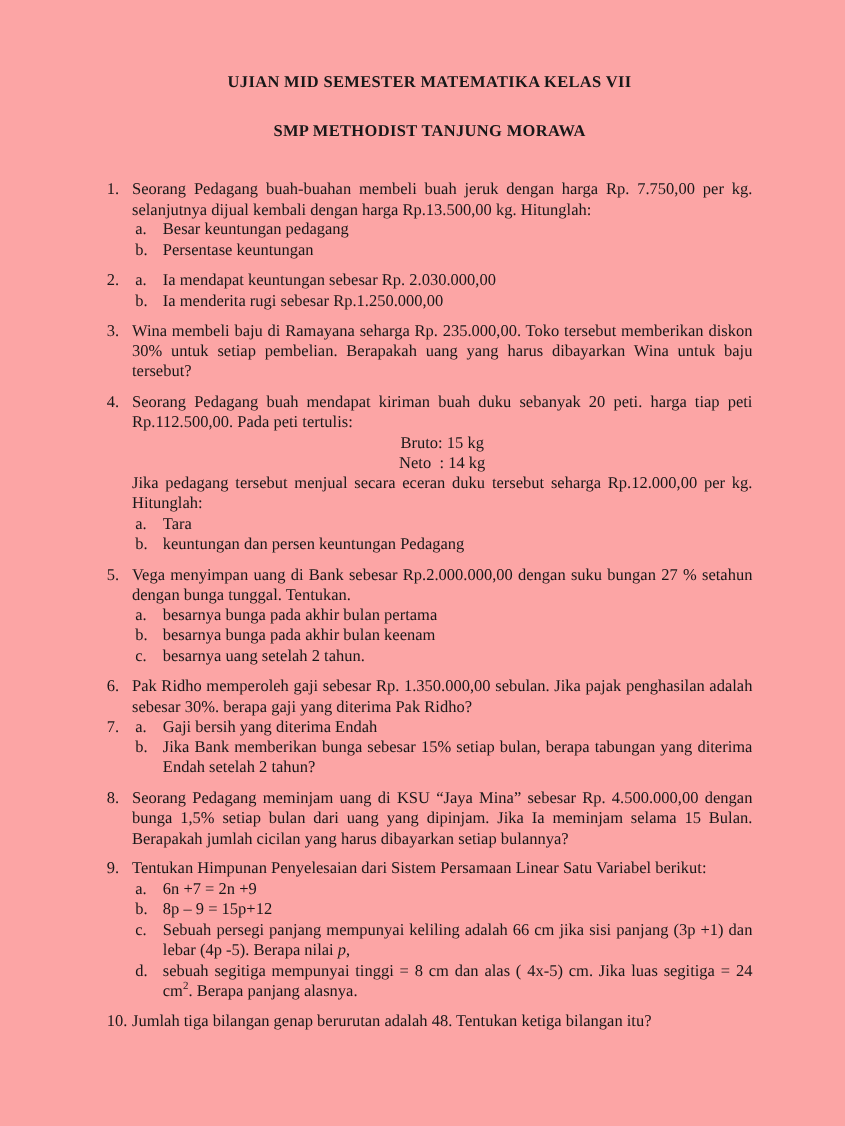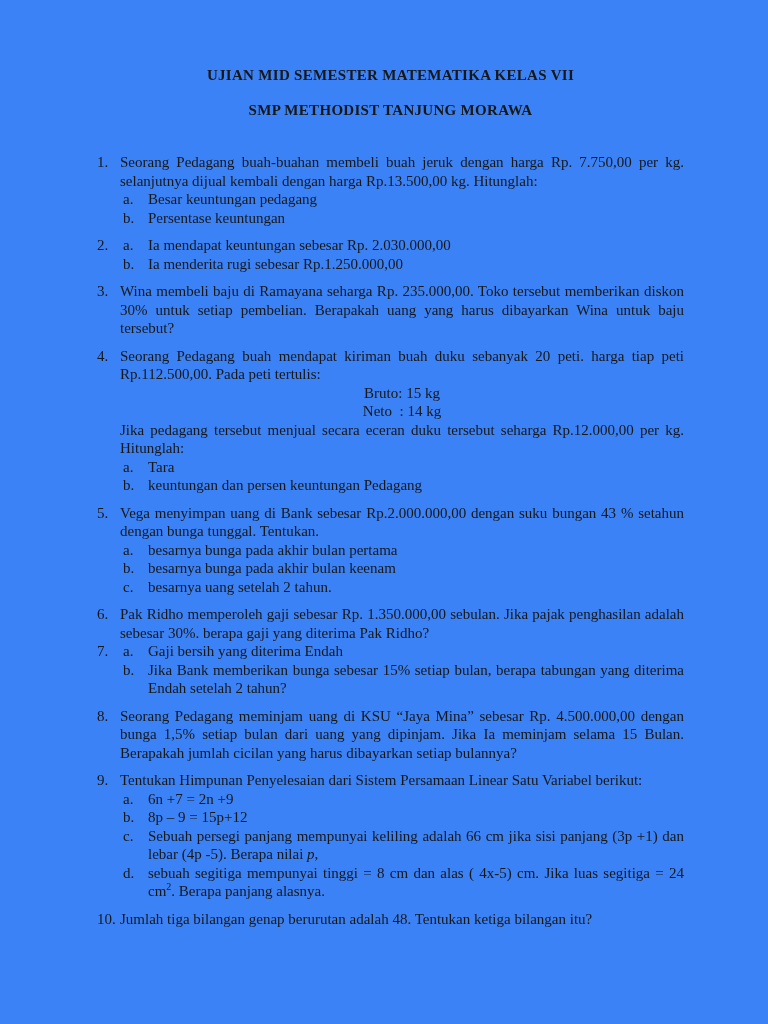--- a/index.html
+++ b/index.html
@@ -4,40 +4,40 @@
 <style>
   html, body {
     margin: 0;
     padding: 0;
     background: #ffffff;
   }
   .page {
     position: relative;
     width: 768px;
     height: 1024px;
-    background: #3b82f6;
+    background: #fca5a5;
     overflow: hidden;
     font-family: "Liberation Serif", "DejaVu Serif", serif;
     color: #181818;
   }
   .content {
     position: absolute;
     left: 97px;
     top: 66px;
     width: 587px;
   }
   .doc-title {
     text-align: center;
     font-weight: bold;
     font-size: 15px;
     line-height: 19px;
     letter-spacing: 0.3px;
   }
   .doc-title + .doc-title {
-    margin-top: 16px;
+    margin-top: 26px;
   }
   .questions {
     margin-top: 33px;
     font-size: 15px;
     line-height: 18.5px;
   }
   .question {
     display: flex;
     margin-top: 9px;
   }
@@ -129,21 +129,21 @@
             </div>
             <div class="sub">
               <div class="sub-letter">b.</div>
               <div class="sub-text"><span>keuntungan dan persen keuntungan Pedagang</span></div>
             </div>
           </div>
         </div>
         <div class="question">
           <div class="qnum">5.</div>
           <div class="qbody">
-            <div><span>Vega menyimpan uang di Bank sebesar Rp.2.000.000,00 dengan suku bungan 43 % setahun dengan bunga tunggal. Tentukan.</span></div>
+            <div><span>Vega menyimpan uang di Bank sebesar Rp.2.000.000,00 dengan suku bungan 27 % setahun dengan bunga tunggal. Tentukan.</span></div>
             <div class="sub">
               <div class="sub-letter">a.</div>
               <div class="sub-text"><span>besarnya bunga pada akhir bulan pertama</span></div>
             </div>
             <div class="sub">
               <div class="sub-letter">b.</div>
               <div class="sub-text"><span>besarnya bunga pada akhir bulan keenam</span></div>
             </div>
             <div class="sub">
               <div class="sub-letter">c.</div>

